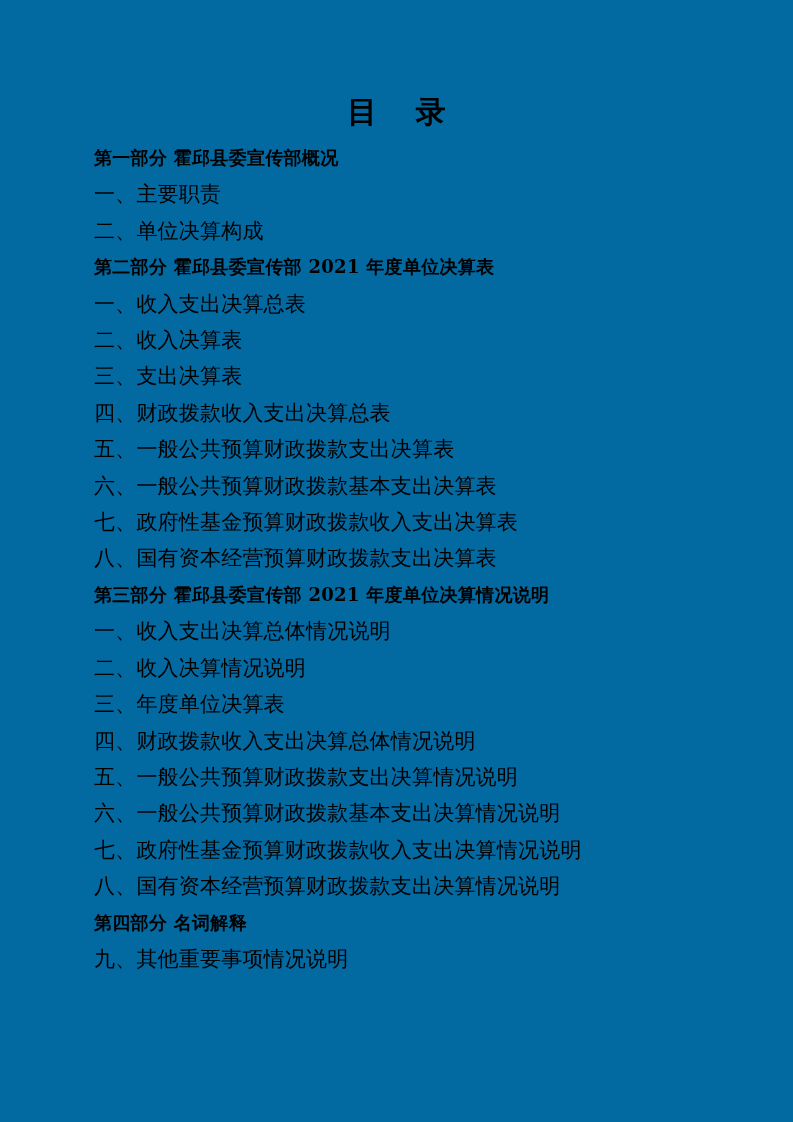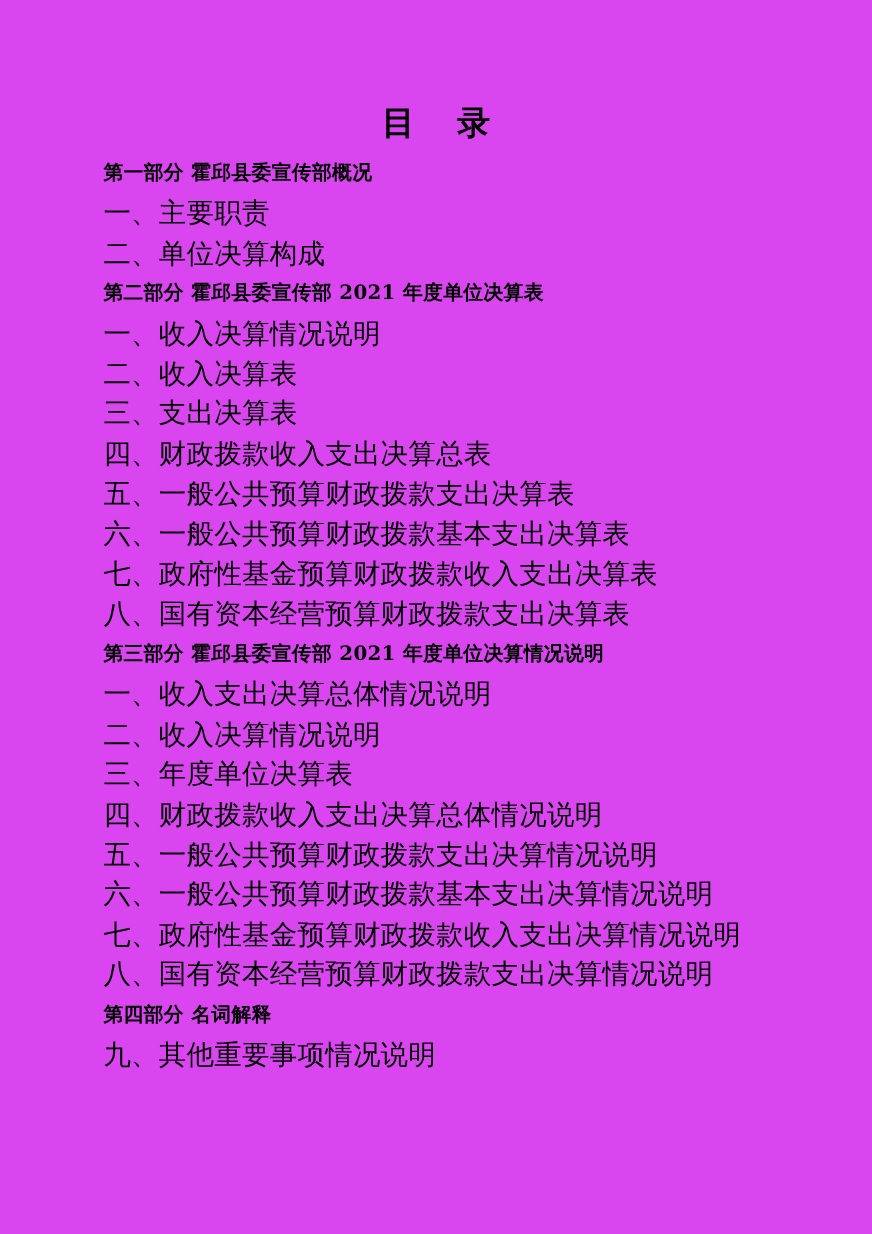--- a/index.html
+++ b/index.html
@@ -14,21 +14,21 @@
     font-family: "DejaVu Serif", "Liberation Serif", serif;
     color: #000000;
     overflow: hidden;
   }
   .page {
     position: absolute;
     left: 0;
     top: 0;
     width: 793px;
     height: 1122px;
-    background: #d946ef;
+    background: #0369a1;
   }
   .doc-title {
     position: absolute;
     top: 92px;
     left: 0;
     width: 793px;
     text-align: center;
     font-size: 30px;
     font-weight: bold;
     letter-spacing: 14px;
@@ -38,21 +38,21 @@
   .toc {
     position: absolute;
     top: 140px;
     left: 94px;
     width: 620px;
   }
   .toc-entry {
     display: block;
     white-space: nowrap;
     line-height: 36.4px;
-    font-size: 25px;
+    font-size: 21px;
     font-family: "DejaVu Serif", "Liberation Serif", serif;
   }
   .toc-entry.part {
     font-weight: bold;
     font-size: 18px;
     letter-spacing: 0.3px;
   }
   .toc-entry.item {
     font-weight: normal;
     letter-spacing: 0.2px;
@@ -61,21 +61,21 @@
 </head>
 <body>
 
 <div class="page">
   <div class="doc-title">目  录</div>
   <div class="toc">
       <div class="toc-entry part">第一部分  霍邱县委宣传部概况</div>
       <div class="toc-entry item">一、主要职责</div>
       <div class="toc-entry item">二、单位决算构成</div>
       <div class="toc-entry part">第二部分  霍邱县委宣传部 2021 年度单位决算表</div>
-      <div class="toc-entry item">一、收入决算情况说明</div>
+      <div class="toc-entry item">一、收入支出决算总表</div>
       <div class="toc-entry item">二、收入决算表</div>
       <div class="toc-entry item">三、支出决算表</div>
       <div class="toc-entry item">四、财政拨款收入支出决算总表</div>
       <div class="toc-entry item">五、一般公共预算财政拨款支出决算表</div>
       <div class="toc-entry item">六、一般公共预算财政拨款基本支出决算表</div>
       <div class="toc-entry item">七、政府性基金预算财政拨款收入支出决算表</div>
       <div class="toc-entry item">八、国有资本经营预算财政拨款支出决算表</div>
       <div class="toc-entry part">第三部分  霍邱县委宣传部 2021 年度单位决算情况说明</div>
       <div class="toc-entry item">一、收入支出决算总体情况说明</div>
       <div class="toc-entry item">二、收入决算情况说明</div>

